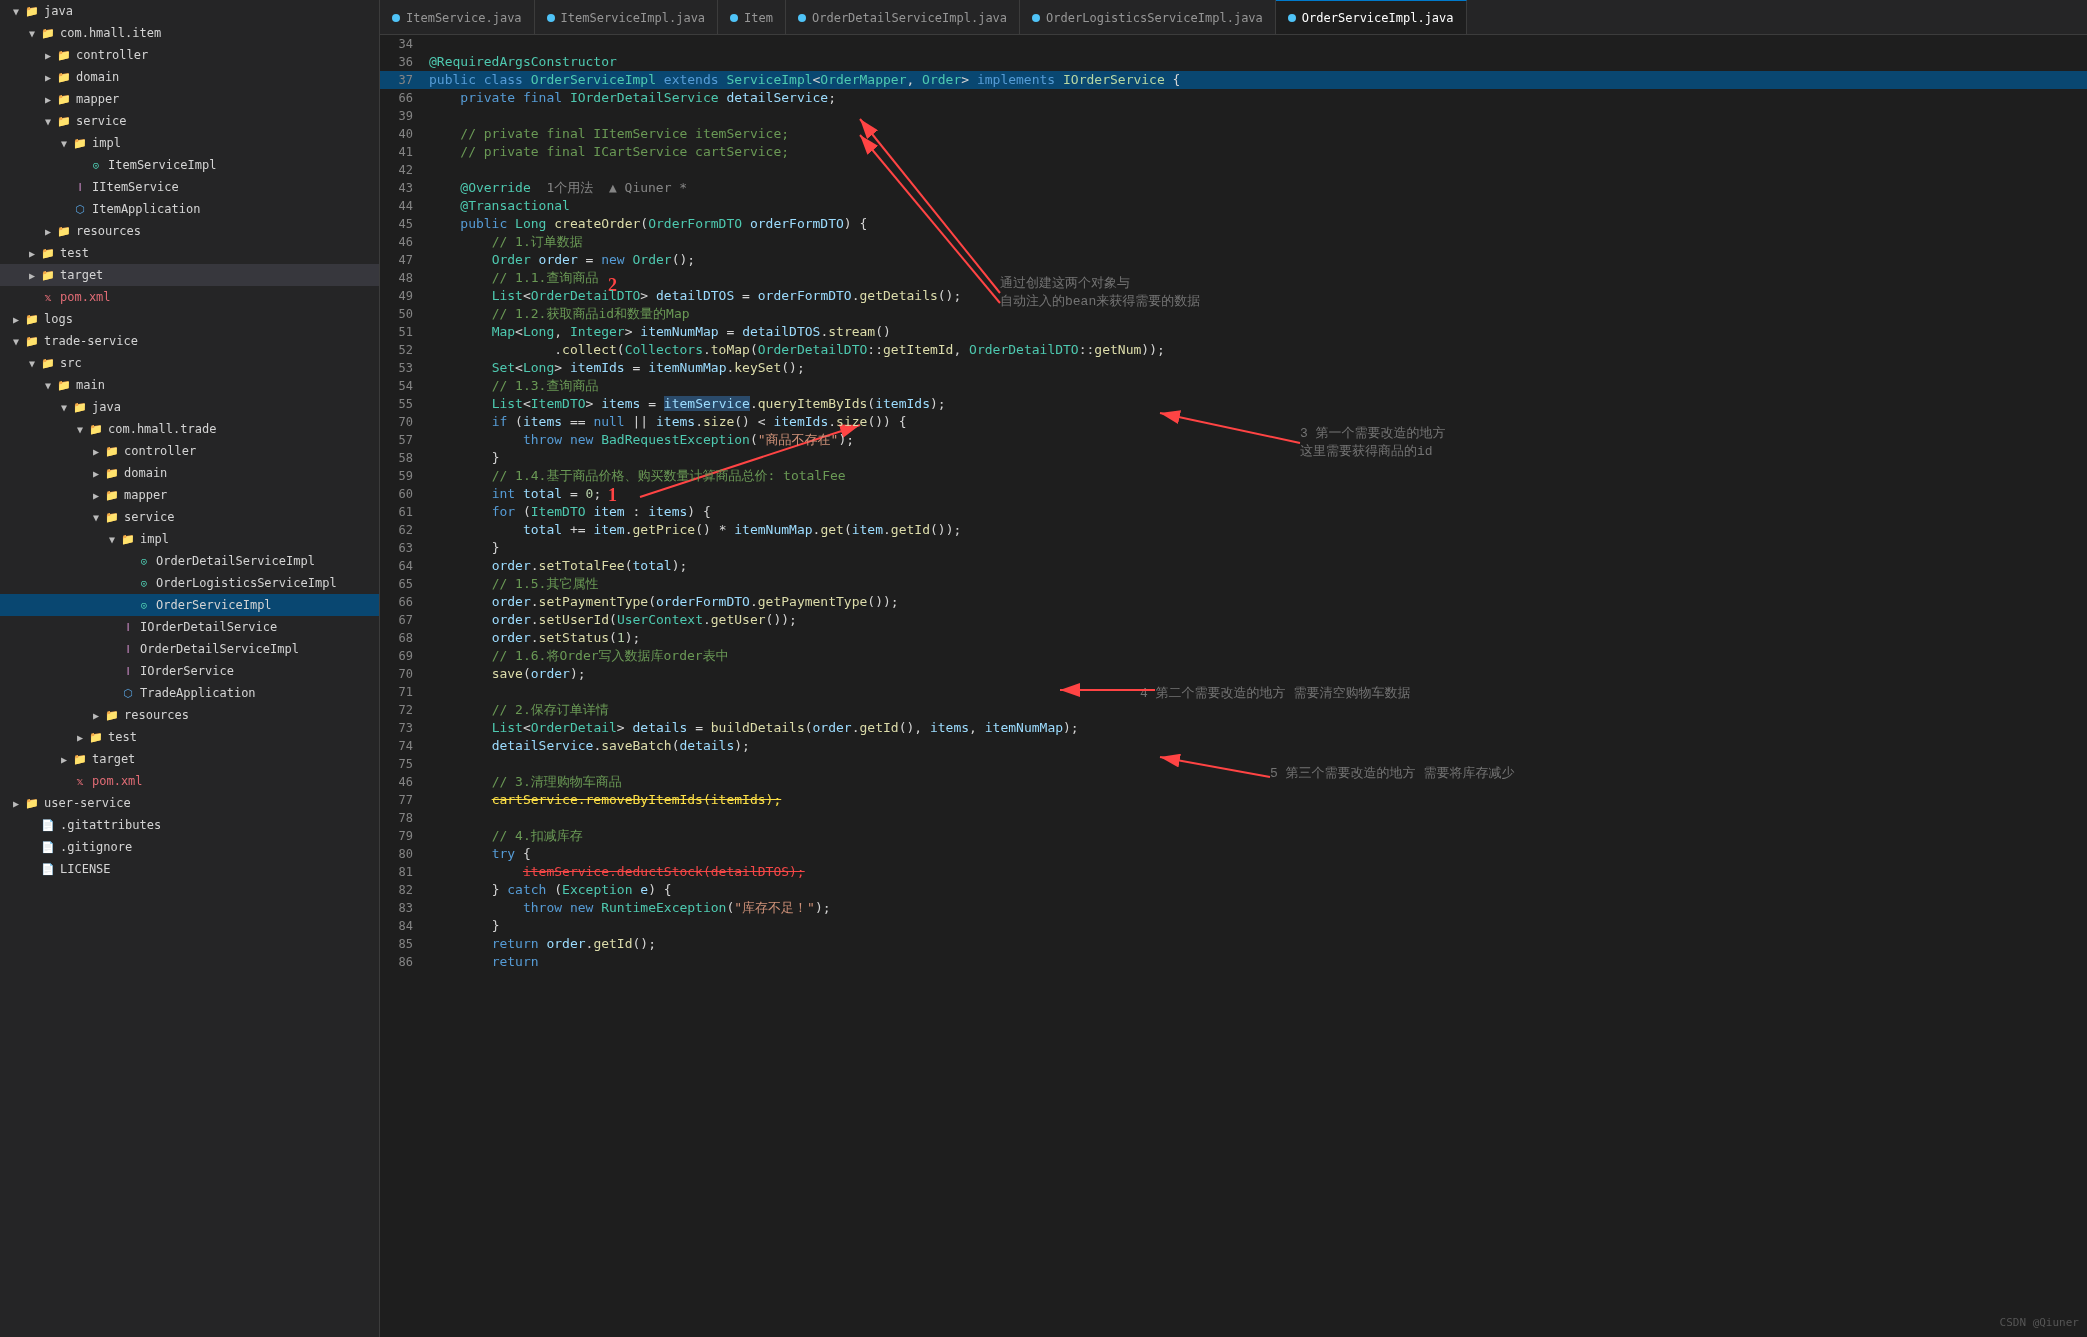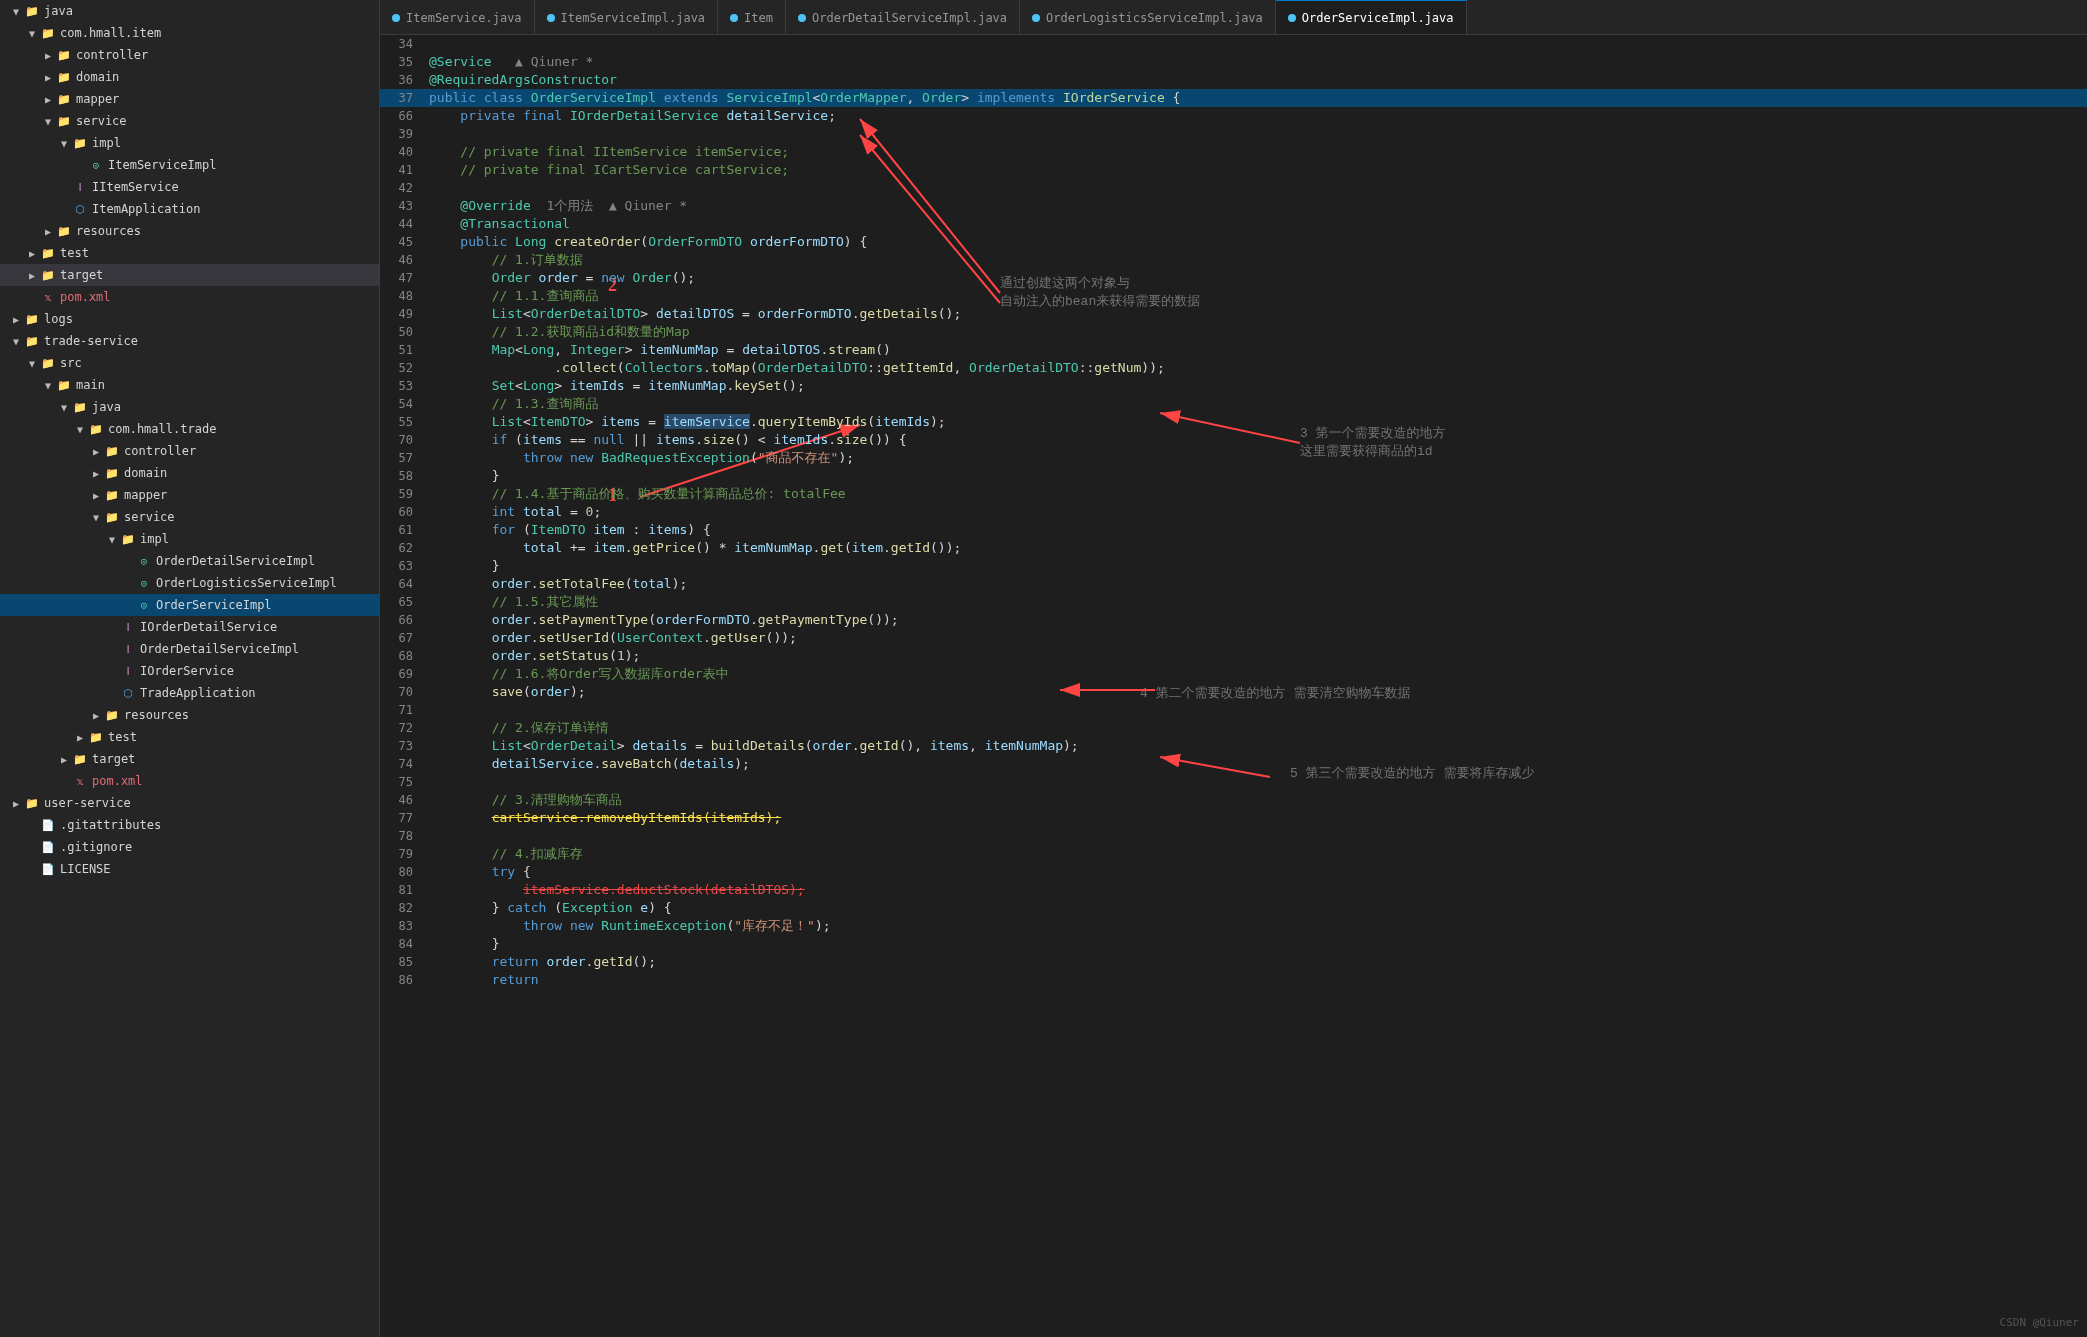--- a/index.html
+++ b/index.html
@@ -465,21 +465,21 @@
       通过创建这两个对象与<br>自动注入的bean来获得需要的数据
     </div>
     <div class="red-num" style="left:228px; top:240px;">2</div>
     <div class="red-num" style="left:228px; top:450px;">1</div>
     <div class="annotation-box" style="left:920px; top:390px; font-size:13px;">
       3 第一个需要改造的地方<br>这里需要获得商品的id
     </div>
     <div class="annotation-box" style="left:760px; top:650px; font-size:13px;">
       4 第二个需要改造的地方 需要清空购物车数据
     </div>
-    <div class="annotation-box" style="left:910px; top:730px; font-size:13px;">
+    <div class="annotation-box" style="left:890px; top:730px; font-size:13px;">
       5 第三个需要改造的地方 需要将库存减少
     </div>
 
     <svg style="position:absolute;top:0;left:0;width:100%;height:900px;pointer-events:none;">
 
       <defs>
         <marker id="arrowhead" markerWidth="10" markerHeight="7" refX="10" refY="3.5" orient="auto">
           <polygon points="0 0, 10 3.5, 0 7" fill="#ff4444"></polygon>
         </marker>
       </defs>
@@ -495,24 +495,20 @@
       <line x1="775" y1="655" x2="680" y2="655" stroke="#ff4444" stroke-width="2" marker-end="url(#arrowhead)"></line>
 
       <line x1="890" y1="742" x2="780" y2="722" stroke="#ff4444" stroke-width="2" marker-end="url(#arrowhead)"></line>
     </svg>
 
     <div class="code-line">
       <span class="line-number">34</span>
       <span class="line-content"></span>
     </div>
     <div class="code-line">
-      <span class="line-number">35</span>
-      <span class="line-content"><span class="ann">@Service</span>   <span style="color:#858585">▲ Qiuner *</span></span>
-    </div>
-    <div class="code-line">
       <span class="line-number">36</span>
       <span class="line-content"><span class="ann">@RequiredArgsConstructor</span></span>
     </div>
     <div class="code-line highlight-line">
       <span class="line-number">37</span>
       <span class="line-content"><span class="kw">public class</span> <span class="cls">OrderServiceImpl</span> <span class="kw">extends</span> <span class="cls">ServiceImpl</span><span class="op">&lt;</span><span class="cls">OrderMapper</span><span class="op">,</span> <span class="cls">Order</span><span class="op">&gt;</span> <span class="kw">implements</span> <span class="interface">IOrderService</span> <span class="op">{</span></span>
     </div>
     <div class="code-line">
       <span class="line-number">66</span>
       <span class="line-content">    <span class="kw">private final</span> <span class="cls">IOrderDetailService</span> <span class="field">detailService</span><span class="op">;</span></span>

